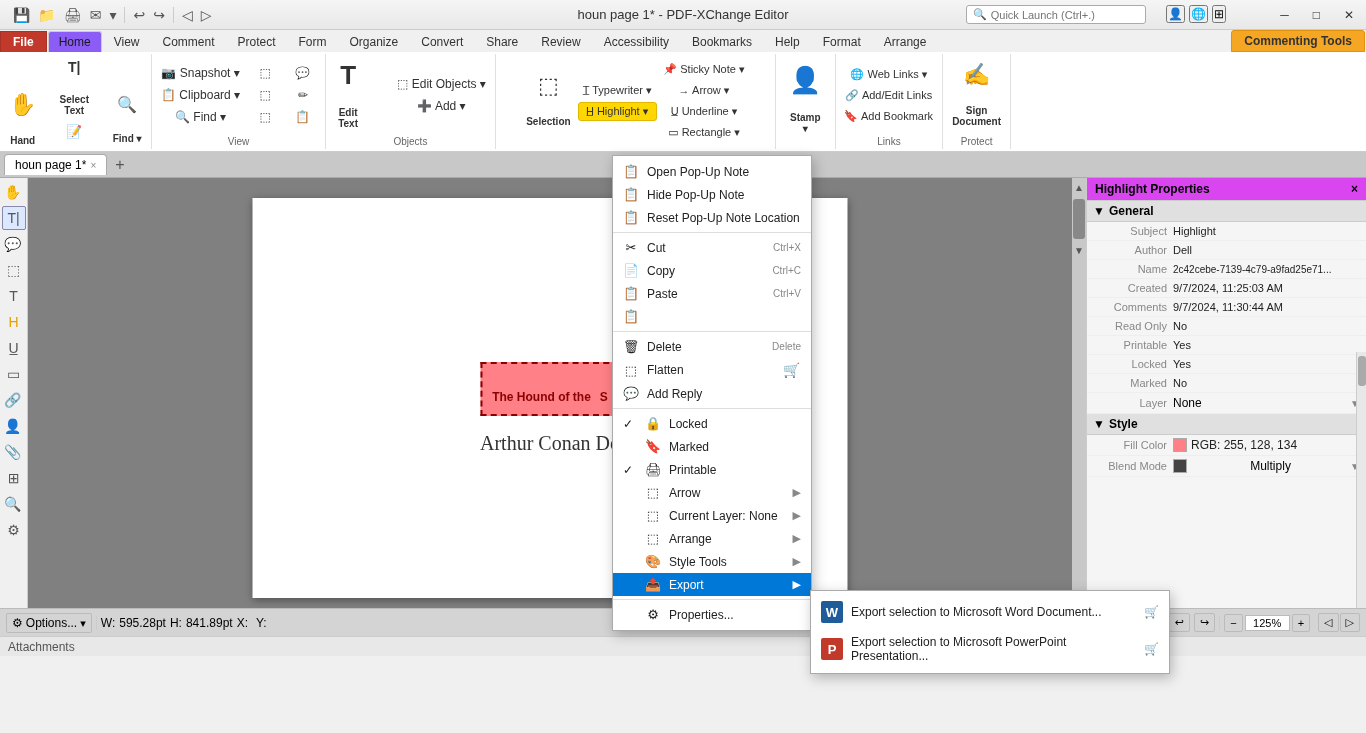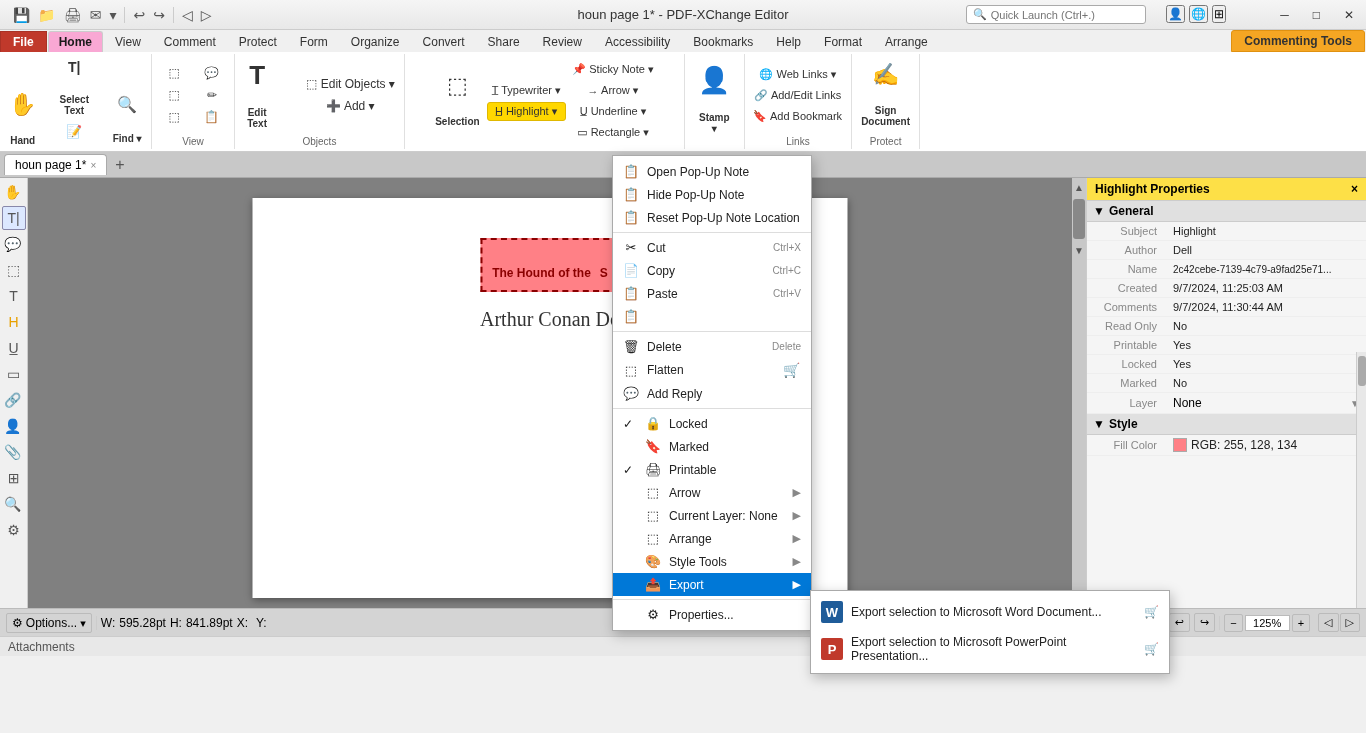--- a/index.html
+++ b/index.html
@@ -46,24 +46,24 @@
       font-size: 12px;
       color: #333;
       border: 1px solid transparent;
       border-bottom: none;
       margin-right: 1px;
       background: #f0f0f0;
       border-radius: 3px 3px 0 0;
       margin-top: 31px;
     }
     #ribbon-tabs .tab.active {
-      background: #f9a8d4;
+      background: #8b5cf6;
       border-color: #ccc;
       border-bottom-color: white;
-      font-weight: bold;
+      font-weight: normal;
       color: #1a1a1a;
     }
     #ribbon-tabs .tab.file {
       background: #c0392b;
       color: white;
       font-weight: bold;
       border-color: #a93226;
       border-radius: 0;
       padding: 3px 12px;
     }
@@ -205,20 +205,21 @@
       left: 50%;
       transform: translateX(-50%);
       width: 595px;
       min-height: 400px;
       background: white;
       box-shadow: 0 2px 8px rgba(0,0,0,0.4);
       display: flex;
       flex-direction: column;
       align-items: center;
       padding: 40px 40px 20px 40px;
+      justify-content: center;
     }
     .page-title {
       font-size: 36px;
       font-weight: bold;
       color: #8B0000;
       font-family: Georgia, serif;
       background: #ff8086;
       padding: 4px 10px;
       border: 2px dashed #8B0000;
       margin-bottom: 16px;
@@ -234,21 +235,21 @@
     #right-panel {
       width: 280px;
       background: #f5f5f5;
       border-left: 1px solid #ccc;
       overflow-y: auto;
     }
     #right-panel-header {
       display: flex;
       justify-content: space-between;
       align-items: center;
-      background: #fde047;
+      background: #d946ef;
       padding: 4px 8px;
       border-bottom: 1px solid #ccc;
       font-weight: bold;
       font-size: 12px;
     }
     .prop-section-header {
       background: #e0e0e0;
       padding: 3px 6px;
       font-weight: bold;
       font-size: 11px;
@@ -263,21 +264,21 @@
       padding: 3px 6px;
       border-bottom: 1px solid #eee;
       align-items: center;
     }
     .prop-label {
       color: #888;
       width: 80px;
       flex-shrink: 0;
       font-size: 11px;
       text-align: right;
-      padding-right: 16px;
+      padding-right: 6px;
     }
     .prop-value {
       font-size: 11px;
       color: #222;
       flex: 1;
     }
     .prop-value-select {
       display: flex;
       align-items: center;
       justify-content: space-between;
@@ -481,20 +482,31 @@
         </button>
       </div>
     </div>
     <span class="group-label">Tools</span>
   </div>
 
   <div class="ribbon-group">
     <div class="group-content">
       <div style="display:flex;flex-direction:column;gap:2px;">
         <button class="ribbon-btn">
+          <span>📷 Snapshot ▾</span>
+        </button>
+        <button class="ribbon-btn">
+          <span>📋 Clipboard ▾</span>
+        </button>
+        <button class="ribbon-btn">
+          <span>🔍 Find ▾</span>
+        </button>
+      </div>
+      <div style="display:flex;flex-direction:column;gap:2px;">
+        <button class="ribbon-btn">
             <span>⬚</span>
           </button>
         <button class="ribbon-btn">
             <span>⬚</span>
           </button>
         <button class="ribbon-btn">
             <span>⬚</span>
           </button>
       </div>
       <div style="display:flex;flex-direction:column;gap:2px;">
@@ -699,20 +711,28 @@
 
     <div class="prop-section-header">
       <span>▼</span>
       <span>Style</span>
     </div>
     <div class="prop-row">
       <span class="prop-label">Fill Color</span>
       <div class="prop-value" style="display:flex;align-items:center;">
         <span class="fill-color-box"></span>
         <span>RGB: 255, 128, 134</span>
+      </div>
+    </div>
+    <div class="prop-row">
+      <span class="prop-label">Blend Mode</span>
+      <div class="prop-value-select">
+        <span class="blend-color-box"></span>
+        <span>Multiply</span>
+        <span class="prop-dropdown-arrow">▼</span>
       </div>
     </div>
 
     <div style="position:absolute;right:0;top:174px;bottom:0;width:10px;background:#e8e8e8;border-left:1px solid #ccc;">
       <div style="width:8px;height:30px;background:#aaa;border-radius:3px;margin:4px auto;"></div>
     </div>
   </div>
 </div>
 
 <div id="context-menu">

